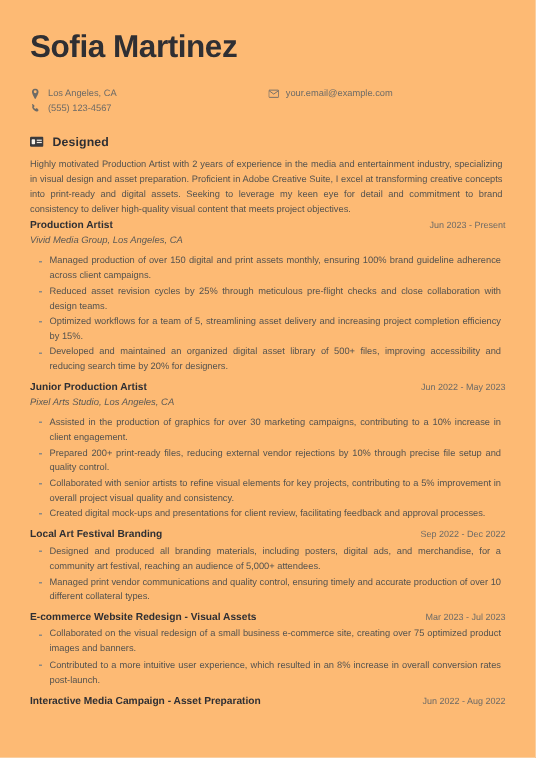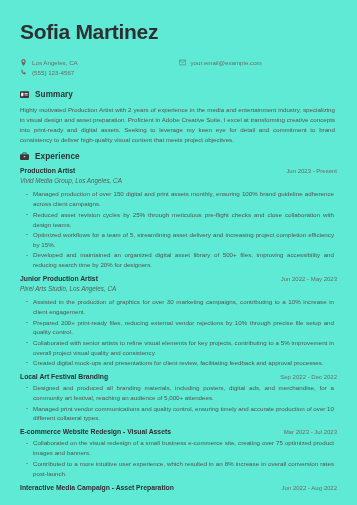--- a/index.html
+++ b/index.html
@@ -11,21 +11,21 @@
   body {
     background: #f5f1e9;
     font-family: "Liberation Sans", sans-serif;
     color: #3a3a3c;
     -webkit-font-smoothing: antialiased;
   }
   .page {
     width: 357px;
     height: 505px;
     padding: 20px 20px 0 20px;
-    background: #5eead4;
+    background: #fdba74;
     position: relative;
   }
 
   
   .name {
     font-size: 21px;
     font-weight: bold;
     letter-spacing: -0.3px;
     color: #2f2f33;
     line-height: 1.15;
@@ -189,36 +189,26 @@
   <div class="section">
     <div class="sec-head">
       <span class="ico">
         <svg width="9" height="9" viewBox="0 0 16 12" fill="#3a3a3c">
           <rect x="0" y="0" width="16" height="12" rx="1.5"></rect>
           <rect x="2" y="3" width="4" height="6" rx="0.8" fill="#f5f1e9"></rect>
           <rect x="8" y="3.5" width="6" height="1.4" fill="#f5f1e9"></rect>
           <rect x="8" y="6.2" width="6" height="1.4" fill="#f5f1e9"></rect>
         </svg>
       </span>
-      <span class="sec-title">Summary</span>
+      <span class="sec-title">Designed</span>
     </div>
     <div class="summary-text">Highly motivated Production Artist with 2 years of experience in the media and entertainment industry, specializing in visual design and asset preparation. Proficient in Adobe Creative Suite, I excel at transforming creative concepts into print-ready and digital assets. Seeking to leverage my keen eye for detail and commitment to brand consistency to deliver high-quality visual content that meets project objectives.</div>
   </div>
 
   <div class="section">
-    <div class="sec-head">
-      <span class="ico">
-        <svg width="9" height="9" viewBox="0 0 16 14" fill="#3a3a3c">
-          <path d="M6 0h4a2 2 0 0 1 2 2v1h-1.6V2a.6.6 0 0 0-.6-.6H6.2a.6.6 0 0 0-.6.6v1H4V2a2 2 0 0 1 2-2z"></path>
-          <rect x="0" y="3" width="16" height="10" rx="1.4"></rect>
-          <rect x="6.6" y="6.4" width="2.8" height="2" rx="0.4" fill="#f5f1e9"></rect>
-        </svg>
-      </span>
-      <span class="sec-title">Experience</span>
-    </div>
 
     <div class="entry">
       <div class="entry-top">
         <span class="entry-title">Production Artist</span>
         <span class="entry-date">Jun 2023 - Present</span>
       </div>
       <div class="entry-sub">Vivid Media Group, Los Angeles, CA</div>
       <ul class="bullets">
         <li>Managed production of over 150 digital and print assets monthly, ensuring 100% brand guideline adherence across client campaigns.</li>
         <li>Reduced asset revision cycles by 25% through meticulous pre-flight checks and close collaboration with design teams.</li>

